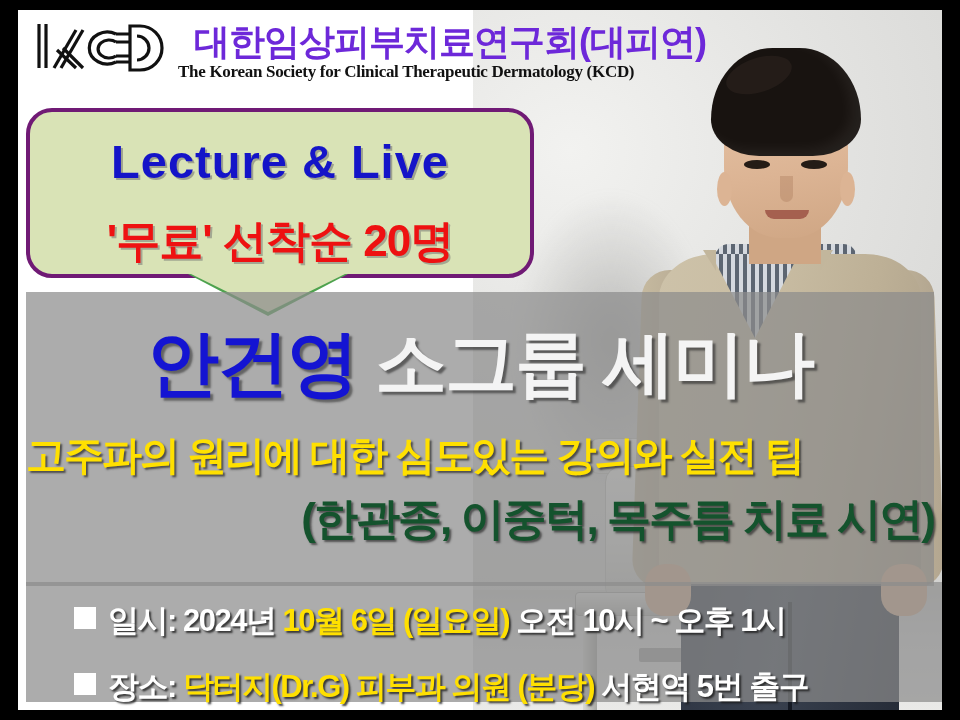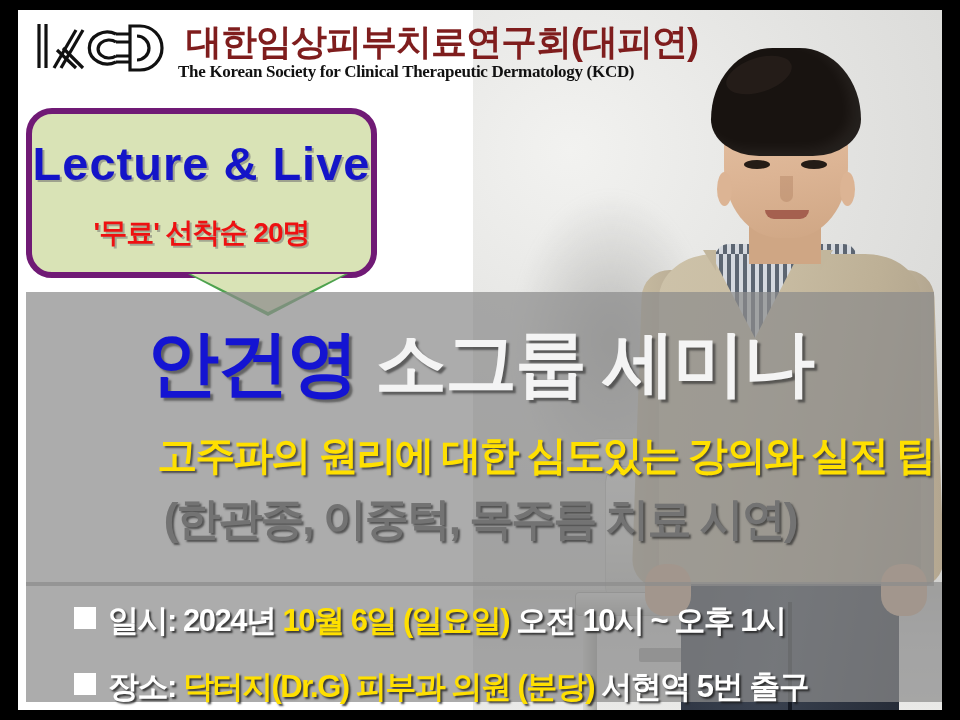--- a/index.html
+++ b/index.html
@@ -142,55 +142,55 @@
   .cart-logo{
     position:absolute;left:74px;top:238px;width:84px;height:14px;
     background:#6d6d6b;border-radius:2px;opacity:.55;
   }
 
   
   .header{position:absolute;left:0;top:0;width:100%;height:80px;}
   .logo{position:absolute;left:12px;top:6px;width:142px;height:60px;}
   .logo svg{width:100%;height:100%;display:block;}
   .org-ko{
-    position:absolute;left:168px;top:8px;
-    font-size:36px;font-weight:bold;color:#7f1d1d;letter-spacing:-1px;
+    position:absolute;left:176px;top:8px;
+    font-size:36px;font-weight:bold;color:#6d28d9;letter-spacing:-1px;
     white-space:nowrap;
   }
   .org-en{
     position:absolute;left:160px;top:52px;
     font-family:"Liberation Serif","DejaVu Serif",serif;
     font-weight:bold;font-size:17px;color:#111;
     letter-spacing:-.3px;white-space:nowrap;
   }
 
   
   .callout{
-    position:absolute;left:8px;top:98px;width:351px;height:170px;
-    background:#d9e3b6;border:6px solid #701a75;border-radius:26px;
+    position:absolute;left:8px;top:98px;width:508px;height:170px;
+    background:#d9e3b6;border:4px solid #701a75;border-radius:26px;
     box-sizing:border-box;
   }
   .callout-tail-line{
     position:absolute;left:170px;top:264px;width:160px;height:42px;
     clip-path:polygon(0 0,100% 0,50% 100%);
     background:linear-gradient(#4ea24e,#4ea24e);
   }
   .callout-tail-fill{
     position:absolute;left:173px;top:264px;width:154px;height:38px;
     clip-path:polygon(0 0,100% 0,50% 100%);
     background:#d9e3b6;
   }
   .lecture-live{
     position:absolute;left:0;top:22px;width:100%;text-align:center;
     font-size:47px;font-weight:bold;color:#1414c8;letter-spacing:1px;
     text-shadow:2px 2px 0 rgba(110,110,110,.55);
   }
   .free-line{
     position:absolute;left:0;top:100px;width:100%;text-align:center;
-    font-size:28px;font-weight:bold;color:#ee1111;letter-spacing:-1px;
+    font-size:44px;font-weight:bold;color:#ee1111;letter-spacing:-1px;
     text-shadow:2px 2px 0 rgba(110,110,110,.5);
   }
 
   
   .band-main{
     position:absolute;left:8px;top:282px;width:908px;height:294px;
     background:rgba(140,140,140,.72);
   }
   .band-bottom{
     position:absolute;left:8px;top:572px;width:908px;height:120px;
@@ -199,27 +199,27 @@
   }
 
   .title-row{
     position:absolute;left:0;top:24px;width:100%;text-align:center;
     font-size:72px;font-weight:bold;letter-spacing:-2px;white-space:nowrap;
   }
   .t-blue{color:#1414d2;text-shadow:3px 3px 2px rgba(40,40,40,.55);}
   .t-white{color:#f4f4f4;text-shadow:3px 3px 2px rgba(40,40,40,.6);}
 
   .sub-yellow{
-    position:absolute;left:0;top:136px;width:100%;text-align:right;
+    position:absolute;left:0;top:136px;width:100%;text-align:left;
     font-size:40px;font-weight:bold;color:#ffe000;letter-spacing:-2px;
     white-space:nowrap;text-shadow:2px 2px 2px rgba(35,35,35,.7);
   }
   .sub-red{
-    position:absolute;left:0;top:198px;width:100%;text-align:center;
-    font-size:44px;font-weight:bold;color:#737373;letter-spacing:-2px;
+    position:absolute;left:0;top:198px;width:100%;text-align:right;
+    font-size:44px;font-weight:bold;color:#14532d;letter-spacing:-2px;
     white-space:nowrap;text-shadow:2px 2px 2px rgba(35,35,35,.65);
   }
 
   .info-line{
     position:absolute;left:48px;font-size:31px;font-weight:bold;
     letter-spacing:-1.5px;white-space:nowrap;color:#ffffff;
     text-shadow:2px 2px 2px rgba(25,25,25,.8);
   }
   .info-line.one{top:18px;}
   .info-line.two{top:84px;text-align:center;}

